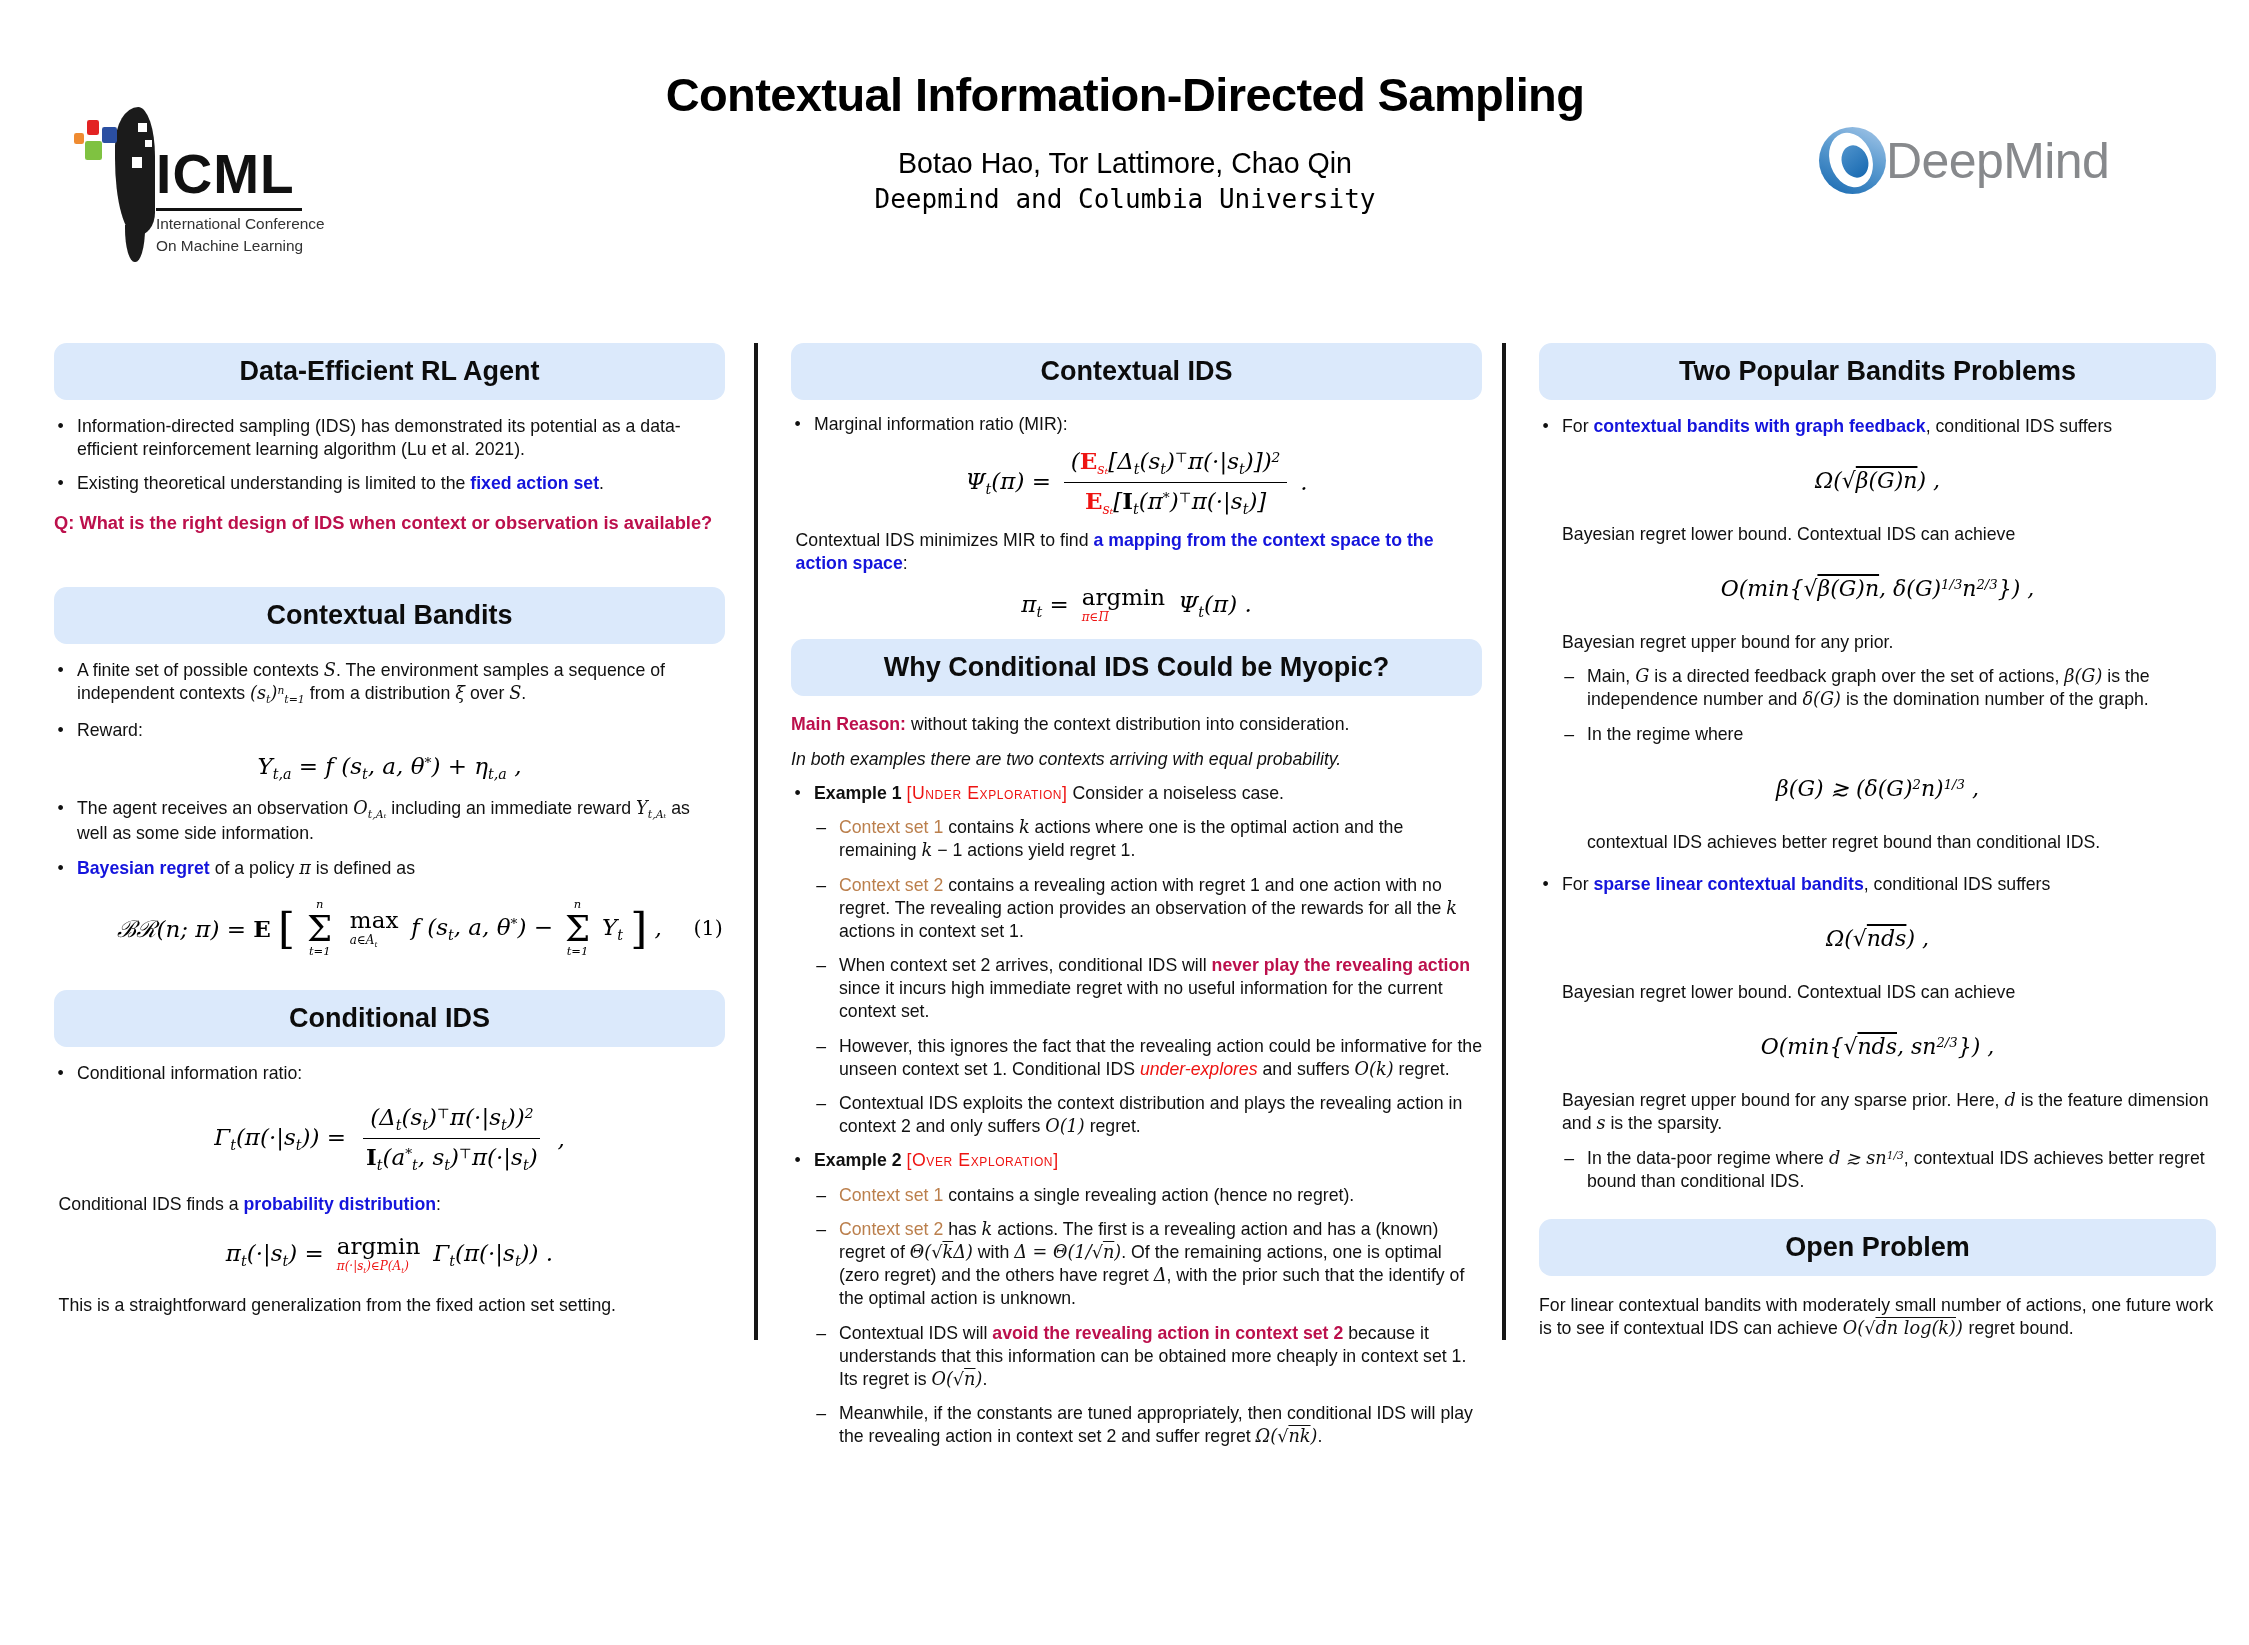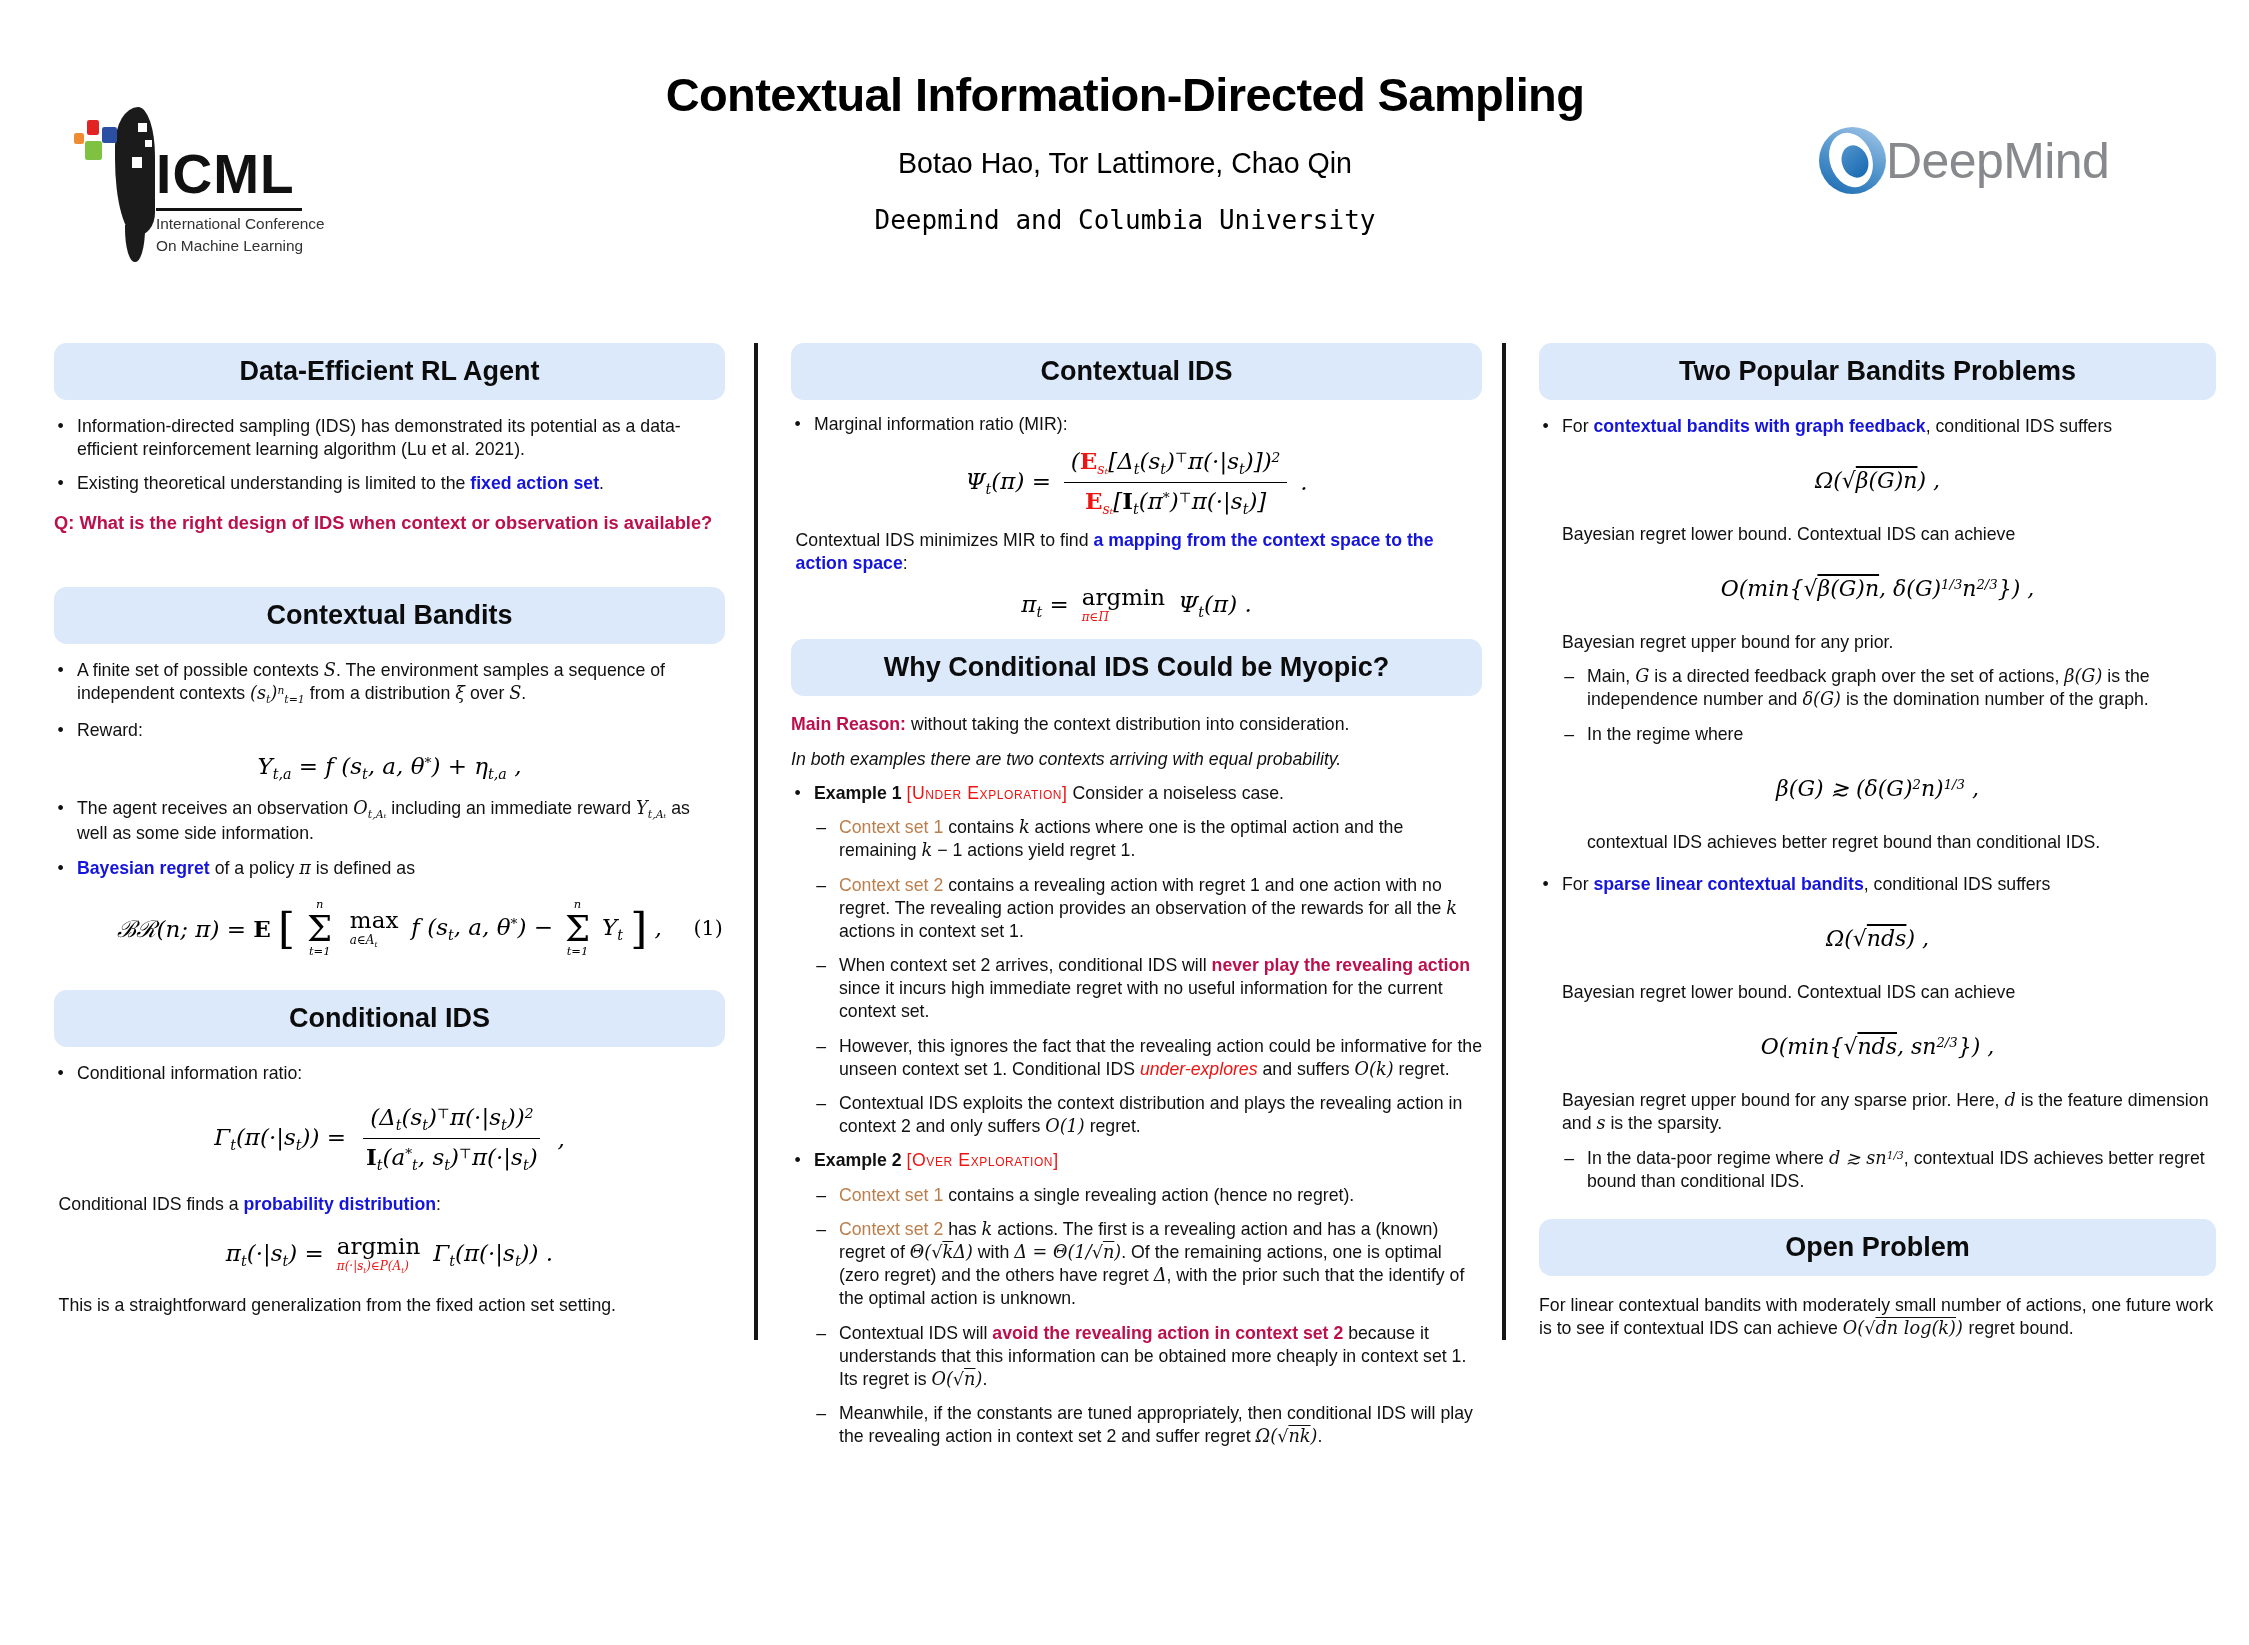--- a/index.html
+++ b/index.html
@@ -4,21 +4,21 @@
 <style>
   html,body{margin:0;padding:0;background:#ffffff;}
   .poster{position:relative;width:2250px;height:1645px;background:#ffffff;
           font-family:"Liberation Sans",sans-serif;color:#101010;overflow:hidden;}
 
   
   .hdr{position:absolute;left:0;top:0;width:100%;height:320px;}
   .titles{position:absolute;left:50%;top:67px;transform:translateX(-50%);text-align:center;white-space:nowrap;}
   .title{font-size:47px;font-weight:800;letter-spacing:-0.6px;color:#000;}
   .authors{font-size:28.6px;margin-top:25px;color:#000;}
-  .affil{font-family:"DejaVu Sans Mono",monospace;font-size:26px;margin-top:25px;color:#000;}
+  .affil{font-family:"DejaVu Sans Mono",monospace;font-size:26px;margin-top:4px;color:#000;}
 
   
   .icml{position:absolute;left:60px;top:106px;width:274px;height:166px;}
   .icml-head{position:absolute;left:55px;top:1.1px;width:40px;height:129px;background:#1b1b1b;
              border-radius:58% 42% 46% 54% / 30% 38% 18% 60%;}
   .icml-head:after{content:"";position:absolute;left:10.3px;top:118px;width:19.4px;height:37px;background:#1b1b1b;
              border-radius:0 0 50% 50% / 0 0 90% 90%;}
   .px{position:absolute;background:#fff;}
   .px1{left:23px;top:16px;width:9.1px;height:9.1px;}
   .px2{left:30px;top:33px;width:6.9px;height:6.9px;}

